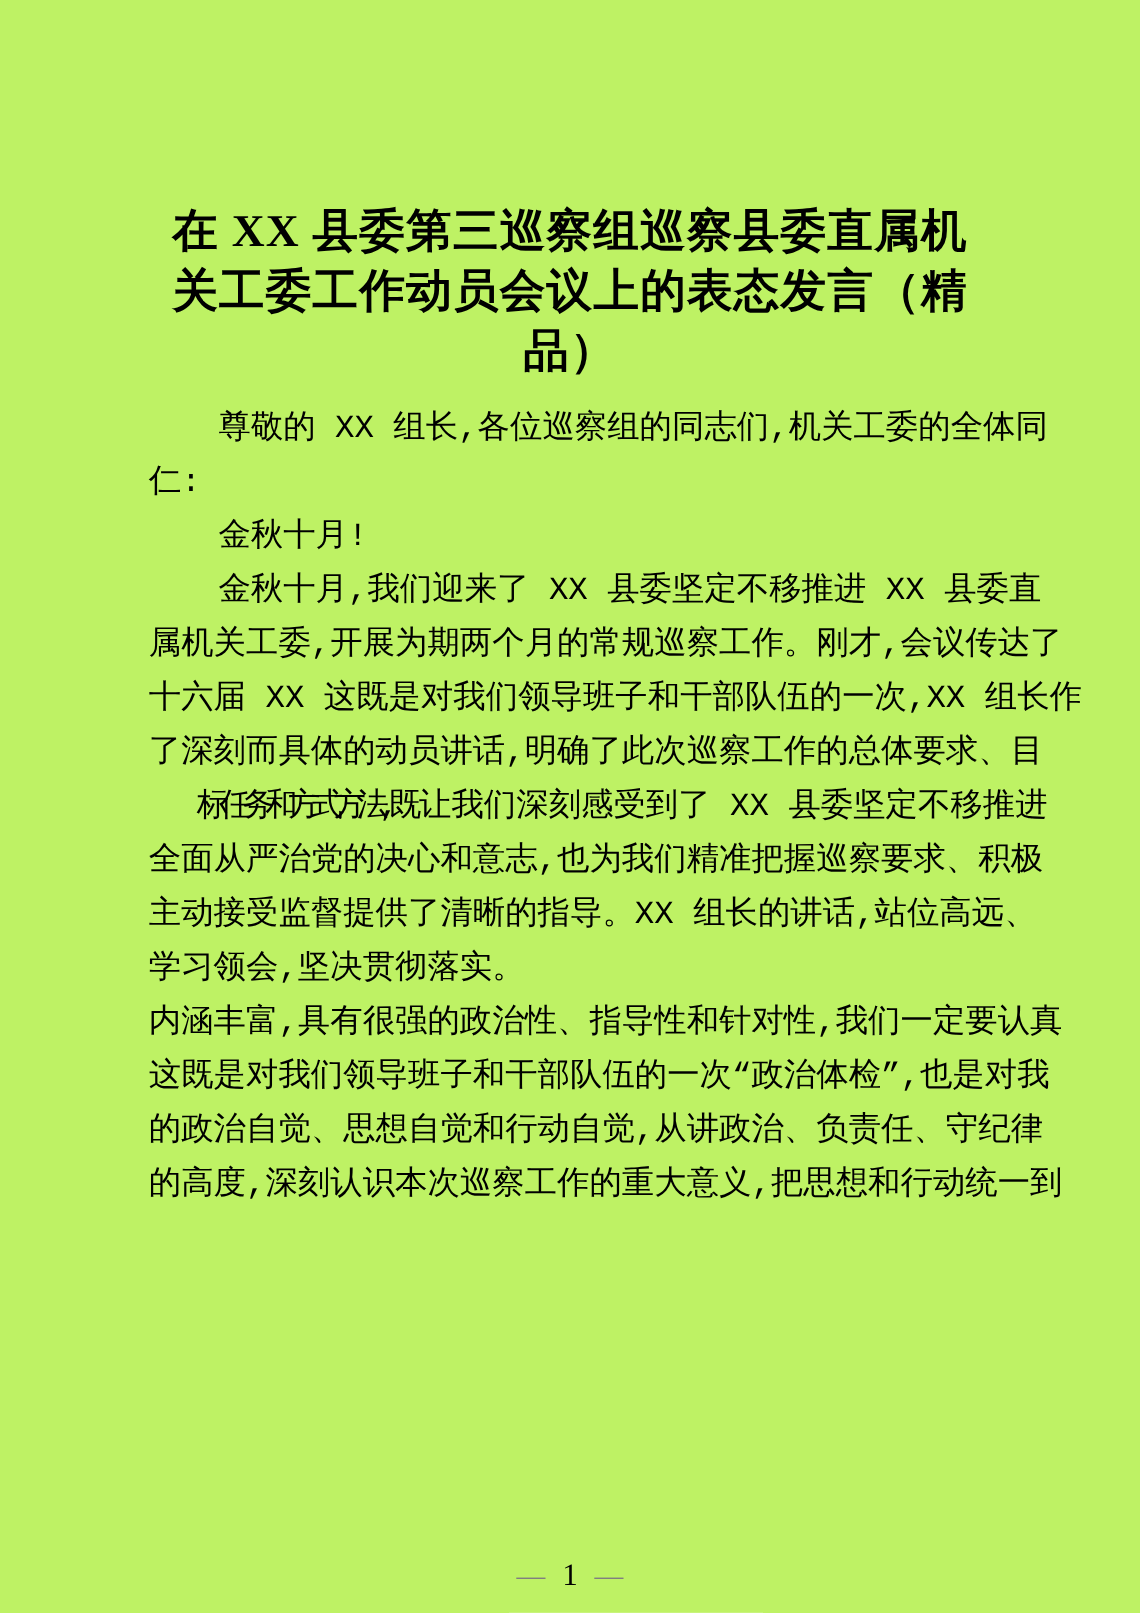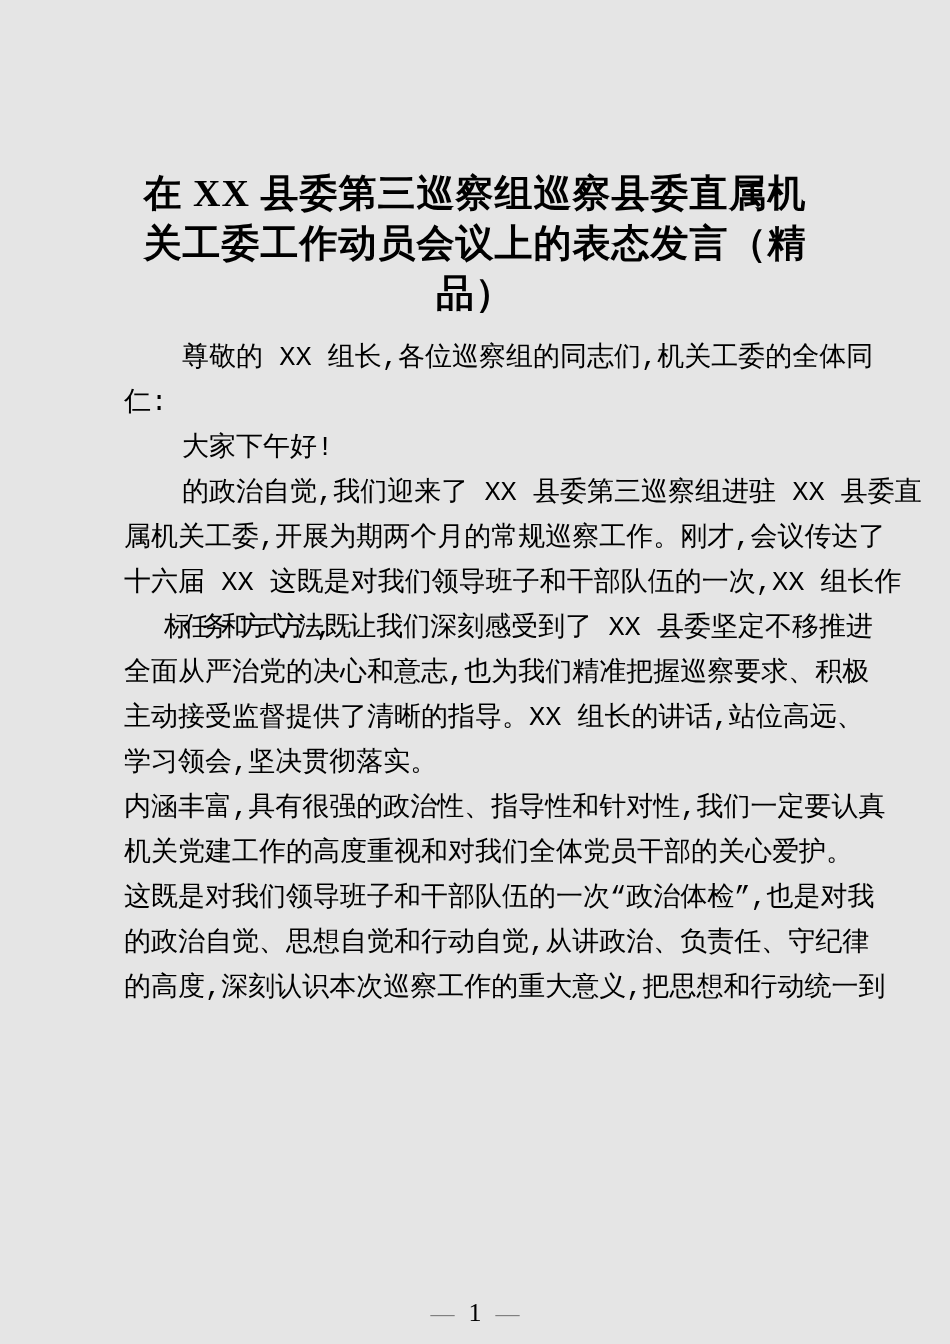--- a/index.html
+++ b/index.html
@@ -5,21 +5,21 @@
   html, body { margin: 0; padding: 0; }
   body {
     width: 950px; height: 1344px;
     background: #ffffff;
     position: relative;
     overflow: hidden;
     font-family: "Liberation Sans", sans-serif;
   }
   .page {
     position: absolute; inset: 0;
-    background: #e5e5e5;
+    background: #bef264;
   }
   .doc-title {
     position: absolute;
     left: 124px; top: 168px; width: 702px;
     text-align: center;
     font-family: "Liberation Serif", "DejaVu Serif", serif;
     font-weight: 700;
     font-size: 38px;
     line-height: 50px;
     color: #000000;
@@ -64,30 +64,30 @@
 
   <div class="doc-title">
     <div>在 XX 县委第三巡察组巡察县委直属机</div>
     <div>关工委工作动员会议上的表态发言（精</div>
     <div>品）</div>
   </div>
 
   <div class="doc-body" id="body-lines">
       <div class="line indent"><span>尊敬的 XX 组长,各位巡察组的同志们,机关工委的全体同</span></div>
       <div class="line"><span>仁:</span></div>
-      <div class="line indent"><span>大家下午好!</span></div>
-      <div class="line indent"><span>的政治自觉,我们迎来了 XX 县委第三巡察组进驻 XX 县委直</span></div>
+      <div class="line indent"><span>金秋十月!</span></div>
+      <div class="line indent"><span>金秋十月,我们迎来了 XX 县委坚定不移推进 XX 县委直</span></div>
       <div class="line"><span>属机关工委,开展为期两个月的常规巡察工作。刚才,会议传达了</span></div>
       <div class="line"><span>十六届 XX 这既是对我们领导班子和干部队伍的一次,XX 组长作</span></div>
+      <div class="line"><span>了深刻而具体的动员讲话,明确了此次巡察工作的总体要求、目</span></div>
       <div class="line"><span class="squeeze">标任务和方式方法,既</span><span>让我们深刻感受到了 XX 县委坚定不移推进</span></div>
       <div class="line"><span>全面从严治党的决心和意志,也为我们精准把握巡察要求、积极</span></div>
       <div class="line"><span>主动接受监督提供了清晰的指导。XX 组长的讲话,站位高远、</span></div>
       <div class="line"><span>学习领会,坚决贯彻落实。</span></div>
       <div class="line"><span>内涵丰富,具有很强的政治性、指导性和针对性,我们一定要认真</span></div>
-      <div class="line"><span>机关党建工作的高度重视和对我们全体党员干部的关心爱护。</span></div>
       <div class="line"><span>这既是对我们领导班子和干部队伍的一次“政治体检”,也是对我</span></div>
       <div class="line"><span>的政治自觉、思想自觉和行动自觉,从讲政治、负责任、守纪律</span></div>
       <div class="line"><span>的高度,深刻认识本次巡察工作的重大意义,把思想和行动统一到</span></div>
     </div>
 
   <div class="doc-footer">
     <span class="dash">—</span><span>1</span><span class="dash">—</span>
   </div>
 
 </div>

